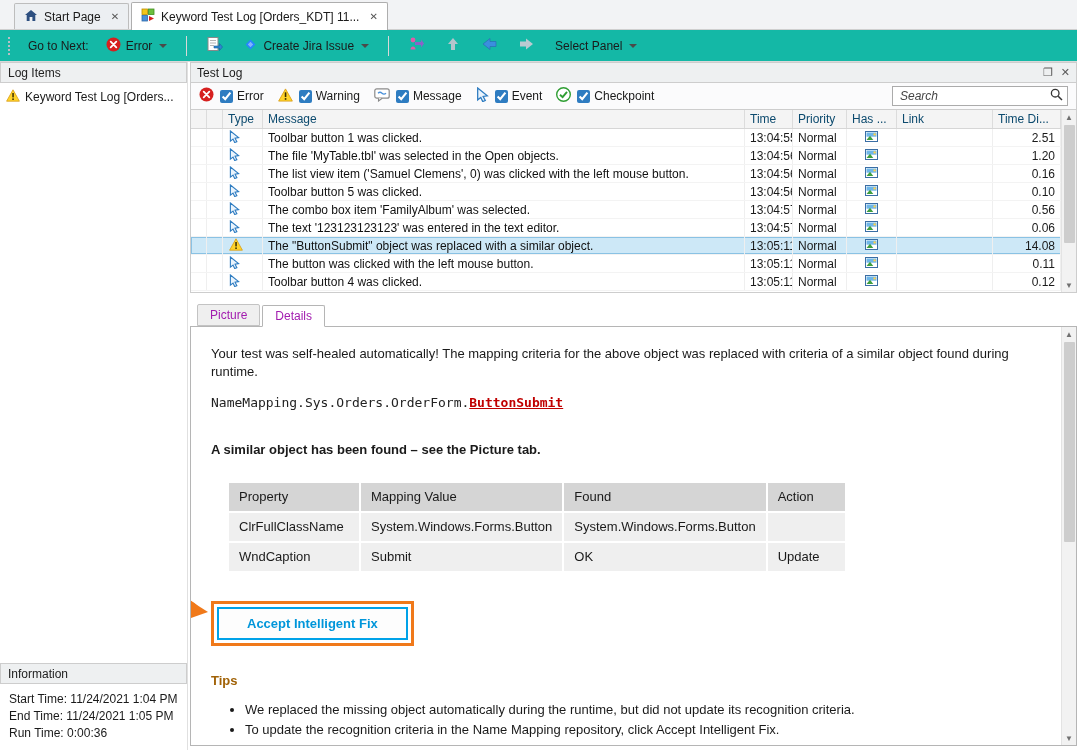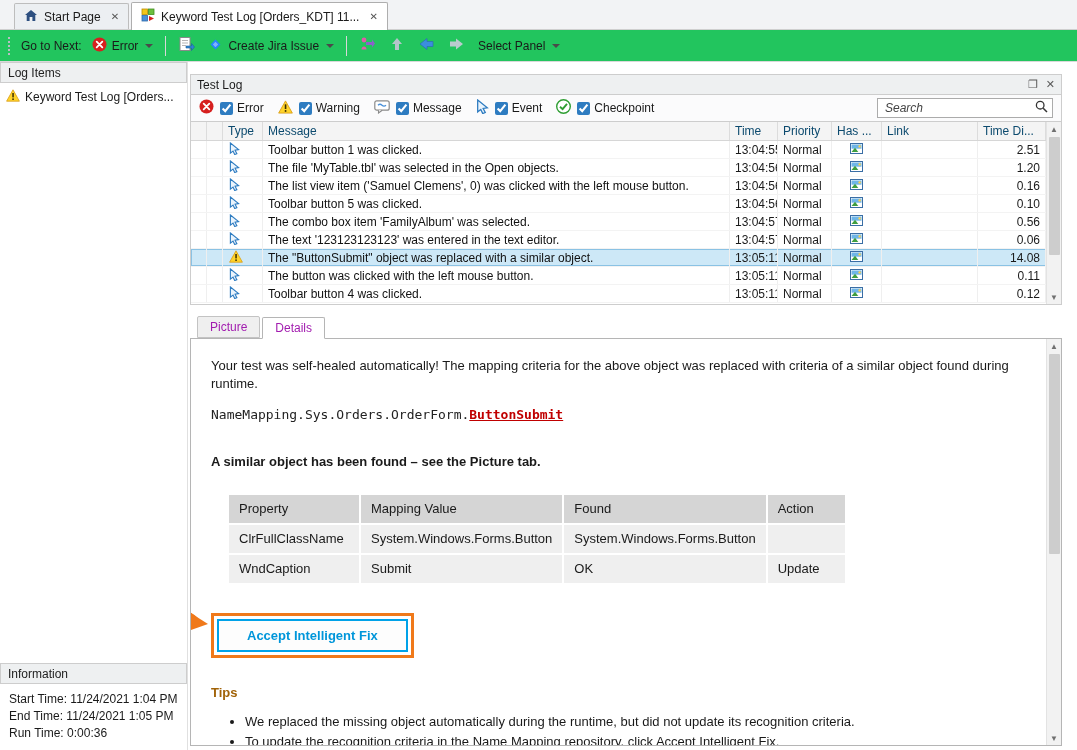--- a/index.html
+++ b/index.html
@@ -6,38 +6,38 @@
   html,body { width:1077px; height:750px; overflow:hidden; }
   body { font-family:"Liberation Sans",sans-serif; font-size:12px; color:#1a1a1a; background:#fff; }
 
   
   .doc-tabbar { height:30px; background:#f2f3f5; border-bottom:1px solid #cfcfcf; display:flex; align-items:flex-end; padding-left:14px; }
   .doc-tab { display:flex; align-items:center; gap:6px; height:26px; padding:0 9px; border:1px solid #bdbdbd; border-bottom:none; background:#eceff2; margin-right:2px; border-radius:2px 2px 0 0; cursor:default; }
   .doc-tab.active { background:#fff; height:28px; margin-bottom:-1px; border-color:#aeaeae; }
   .tab-close { font-size:10px; color:#555; margin-left:4px; line-height:1; }
 
   
-  .toolbar { height:32px; background:#22c55e; border-bottom:1px solid #d9d9d9; display:flex; align-items:center; padding:0 6px; gap:3px; }
+  .toolbar { height:32px; background:#14b8a6; border-bottom:1px solid #d9d9d9; display:flex; align-items:center; padding:0 6px; gap:10px; }
   .grip { width:4px; height:18px; border-left:2px dotted #b9bec4; margin:0 4px 0 2px; }
   .tb-label { color:#1a1a1a; padding:0 2px; }
   .tb-btn { display:flex; align-items:center; gap:5px; padding:3px 5px; border-radius:2px; }
   .caret { width:0; height:0; border-left:4px solid transparent; border-right:4px solid transparent; border-top:4px solid #4a4a4a; margin-left:2px; }
   .tb-sep { width:1px; height:20px; background:#d8d8d8; margin:0 4px; }
   .dis { opacity:.95; }
 
   
   .main { display:flex; height:688px; background:#fff; }
   .left-panel { width:188px; display:flex; flex-direction:column; background:#fff; border-right:1px solid #e0e0e0; }
   .panel-header { height:21px; background:#eef0f1; border:1px solid #cdcdcd; display:flex; align-items:center; padding:0 7px; color:#222; flex:none; justify-content:space-between; }
   .tree { flex:1; background:#fff; padding:4px 2px; overflow:hidden; }
   .tree-item { display:flex; align-items:center; gap:5px; padding:2px 4px; white-space:nowrap; overflow:hidden; }
   .tree-item span.lbl { overflow:hidden; text-overflow:ellipsis; }
   .info-body { height:66px; padding:7px 9px; line-height:17px; background:#fff; }
 
-  .right-panel { flex:1; display:flex; flex-direction:column; padding:0 15px 4px 2px; min-width:0;margin-top:12px; }
+  .right-panel { flex:1; display:flex; flex-direction:column; padding:0 0 4px 2px; min-width:0; }
 
   
   .tl-header { height:21px; background:#eef0f1; border:1px solid #cdcdcd; display:flex; align-items:center; justify-content:space-between; padding:0 6px; }
   .win-btns { display:flex; gap:8px; color:#5a5a5a; font-size:11px; }
   .filter-bar { height:27px; background:#fbfbfc; border:1px solid #cdcdcd; border-top:none; display:flex; align-items:center; padding:0 8px; gap:6px; }
   .filt { display:flex; align-items:center; gap:4px; margin-right:8px; }
   .filt input { width:13px; height:13px; accent-color:#2e7cc1; }
   .searchbox { margin-left:auto; width:176px; height:20px; border:1px solid #ababab; background:#fff; display:flex; align-items:center; padding:0 4px 0 7px; }
   .searchbox input { flex:1; border:none; outline:none; font-family:"Liberation Sans",sans-serif; font-size:12px; min-width:0; }
   .searchbox input::placeholder { font-style:italic; color:#444; }

